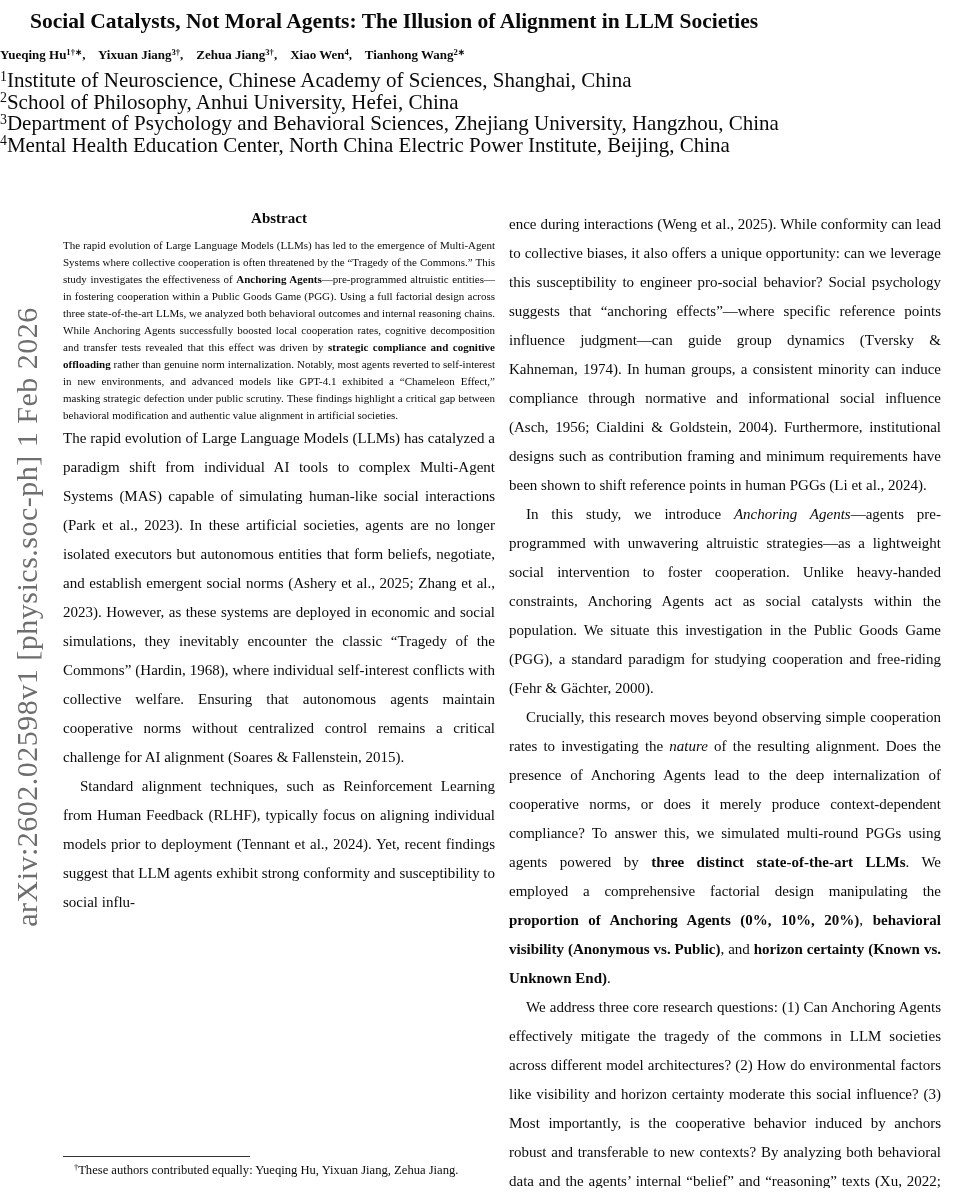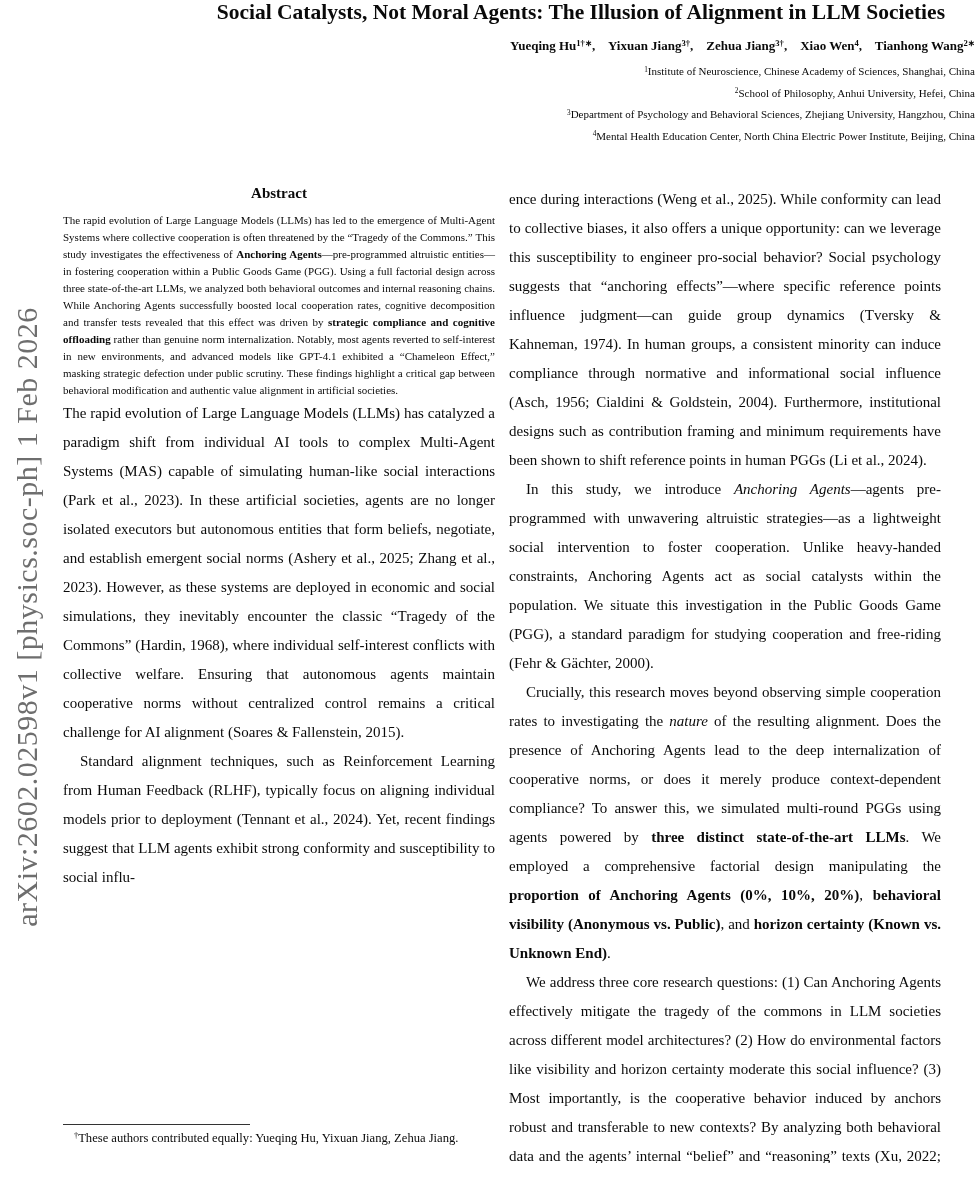--- a/index.html
+++ b/index.html
@@ -18,45 +18,45 @@
     left: -373px;
     top: 600px;
     width: 800px;
     text-align: center;
     transform: rotate(-90deg);
     font-size: 30px;
     letter-spacing: 0.5px;
     color: #6e6e6e;
     white-space: nowrap;
   }
-  .header { text-align: right; }
+  .header { text-align: left; padding-top: 9px; }
   .title { font-size: 21.5px; font-weight: bold; margin: 0 30px 13px; }
   .authors { font-size: 13px; font-weight: bold; margin-bottom: 7px; }
-  .affiliation { font-size: 11px; line-height: 21.5px; }
+  .affiliation { font-size: 21px; line-height: 21.5px; }
   sup { font-size: 66%; vertical-align: baseline; position: relative; top: -0.45em; line-height: 0; }
   .columns {
     display: flex;
     gap: 14px;
     padding: 0 33px 0 63px;
-    margin-top: 38px;
+    margin-top: 54px;
     height: 978px;
     box-sizing: border-box;
     overflow: hidden;
   }
   .col { width: 432px; }
   .col-left { position: relative; }
   p { margin: 0; }
   .justify { text-align: justify; }
   .abstract-heading { font-size: 15px; font-weight: bold; text-align: center; margin: 0 0 10px; }
   .abstract, .keywords { font-size: 11px; line-height: 17px; }
   .keywords { margin-top: 9px; }
   .section-heading { font-size: 17px; font-weight: bold; text-align: center; margin: 13px 0 9px; }
   .body { font-size: 15px; line-height: 29px; }
   .indent { text-indent: 17px; }
-  .footnote-area { position: absolute; left: 0; right: 0; bottom: 16px; }
+  .footnote-area { position: absolute; left: 0; right: 0; bottom: 9px; }
   .footnote-rule { width: 187px; border-top: 1.2px solid #333; margin-bottom: 5px; }
   .footnote { font-size: 12.6px; line-height: 16.8px; text-indent: 11px; }
 </style>
 </head>
 <body>
 
 <div class="page">
 
   <div class="arxiv-watermark">arXiv:2602.02598v1 [physics.soc-ph] 1 Feb 2026</div>
 

